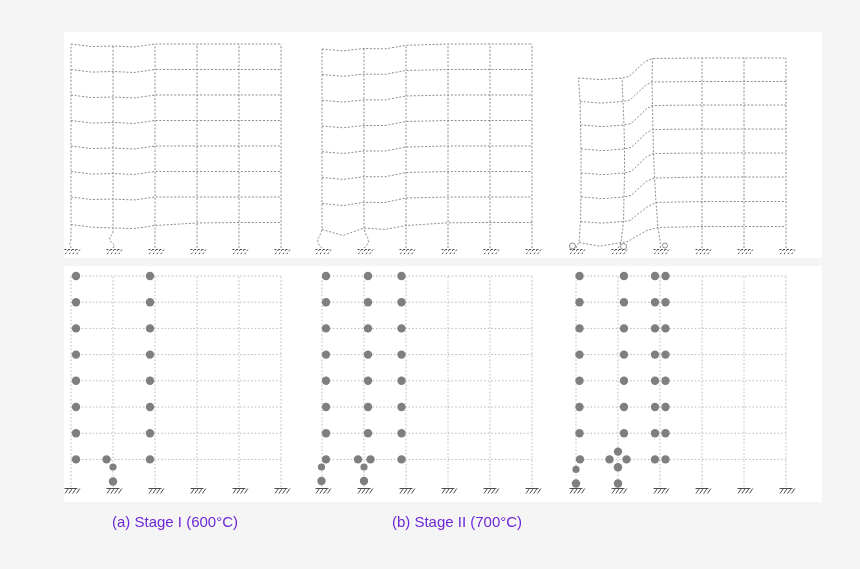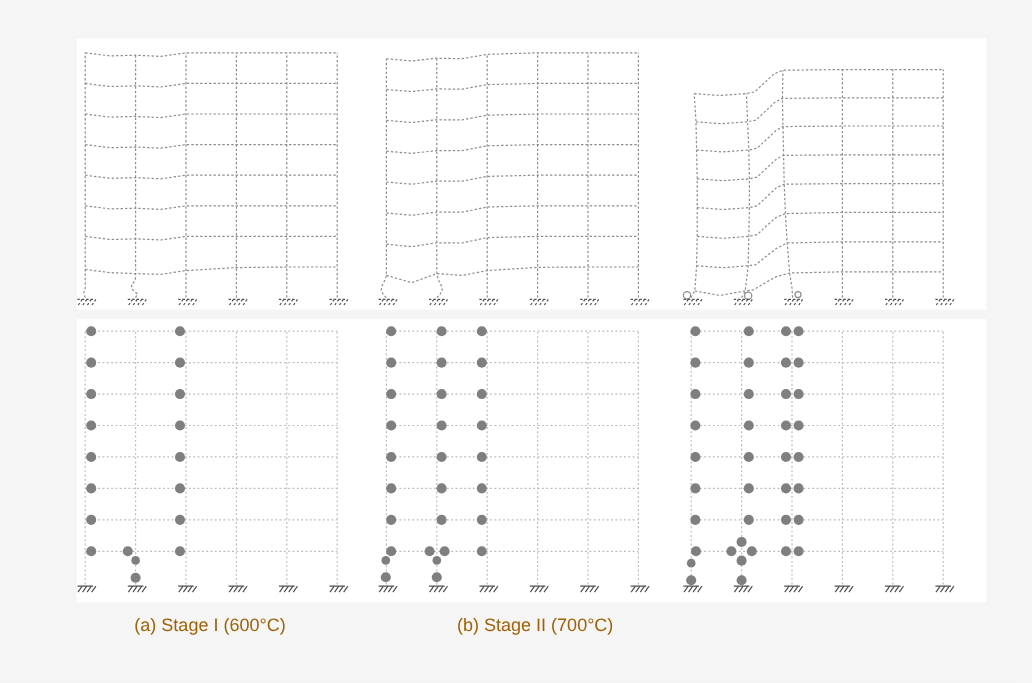--- a/index.html
+++ b/index.html
@@ -11,25 +11,25 @@
     overflow:hidden;
     font-family:"Liberation Sans", sans-serif;
   }
   #fig{position:absolute;left:0;top:0;}
   .caption{
     position:absolute;
     top:513px;
     transform:translateX(-50%);
     font-size:15px;
     line-height:18px;
-    color:#a16207;
+    color:#6d28d9;
     white-space:nowrap;
   }
   #cap-a{left:175px;}
-  #cap-b{left:446px;}
+  #cap-b{left:457px;}
   #cap-c{left:687px;}
 </style>
 </head>
 <body>
 
 <div class="stage">
   <svg id="fig" width="860" height="569" viewBox="0 0 860 569">
       <rect x="64" y="32" width="758" height="226" fill="#ffffff"></rect>
       <rect x="64" y="266" width="758" height="236" fill="#ffffff"></rect>
       <g stroke="#8c8c8c" stroke-width="1" fill="none" stroke-dasharray="2 1.7" stroke-linejoin="round">

